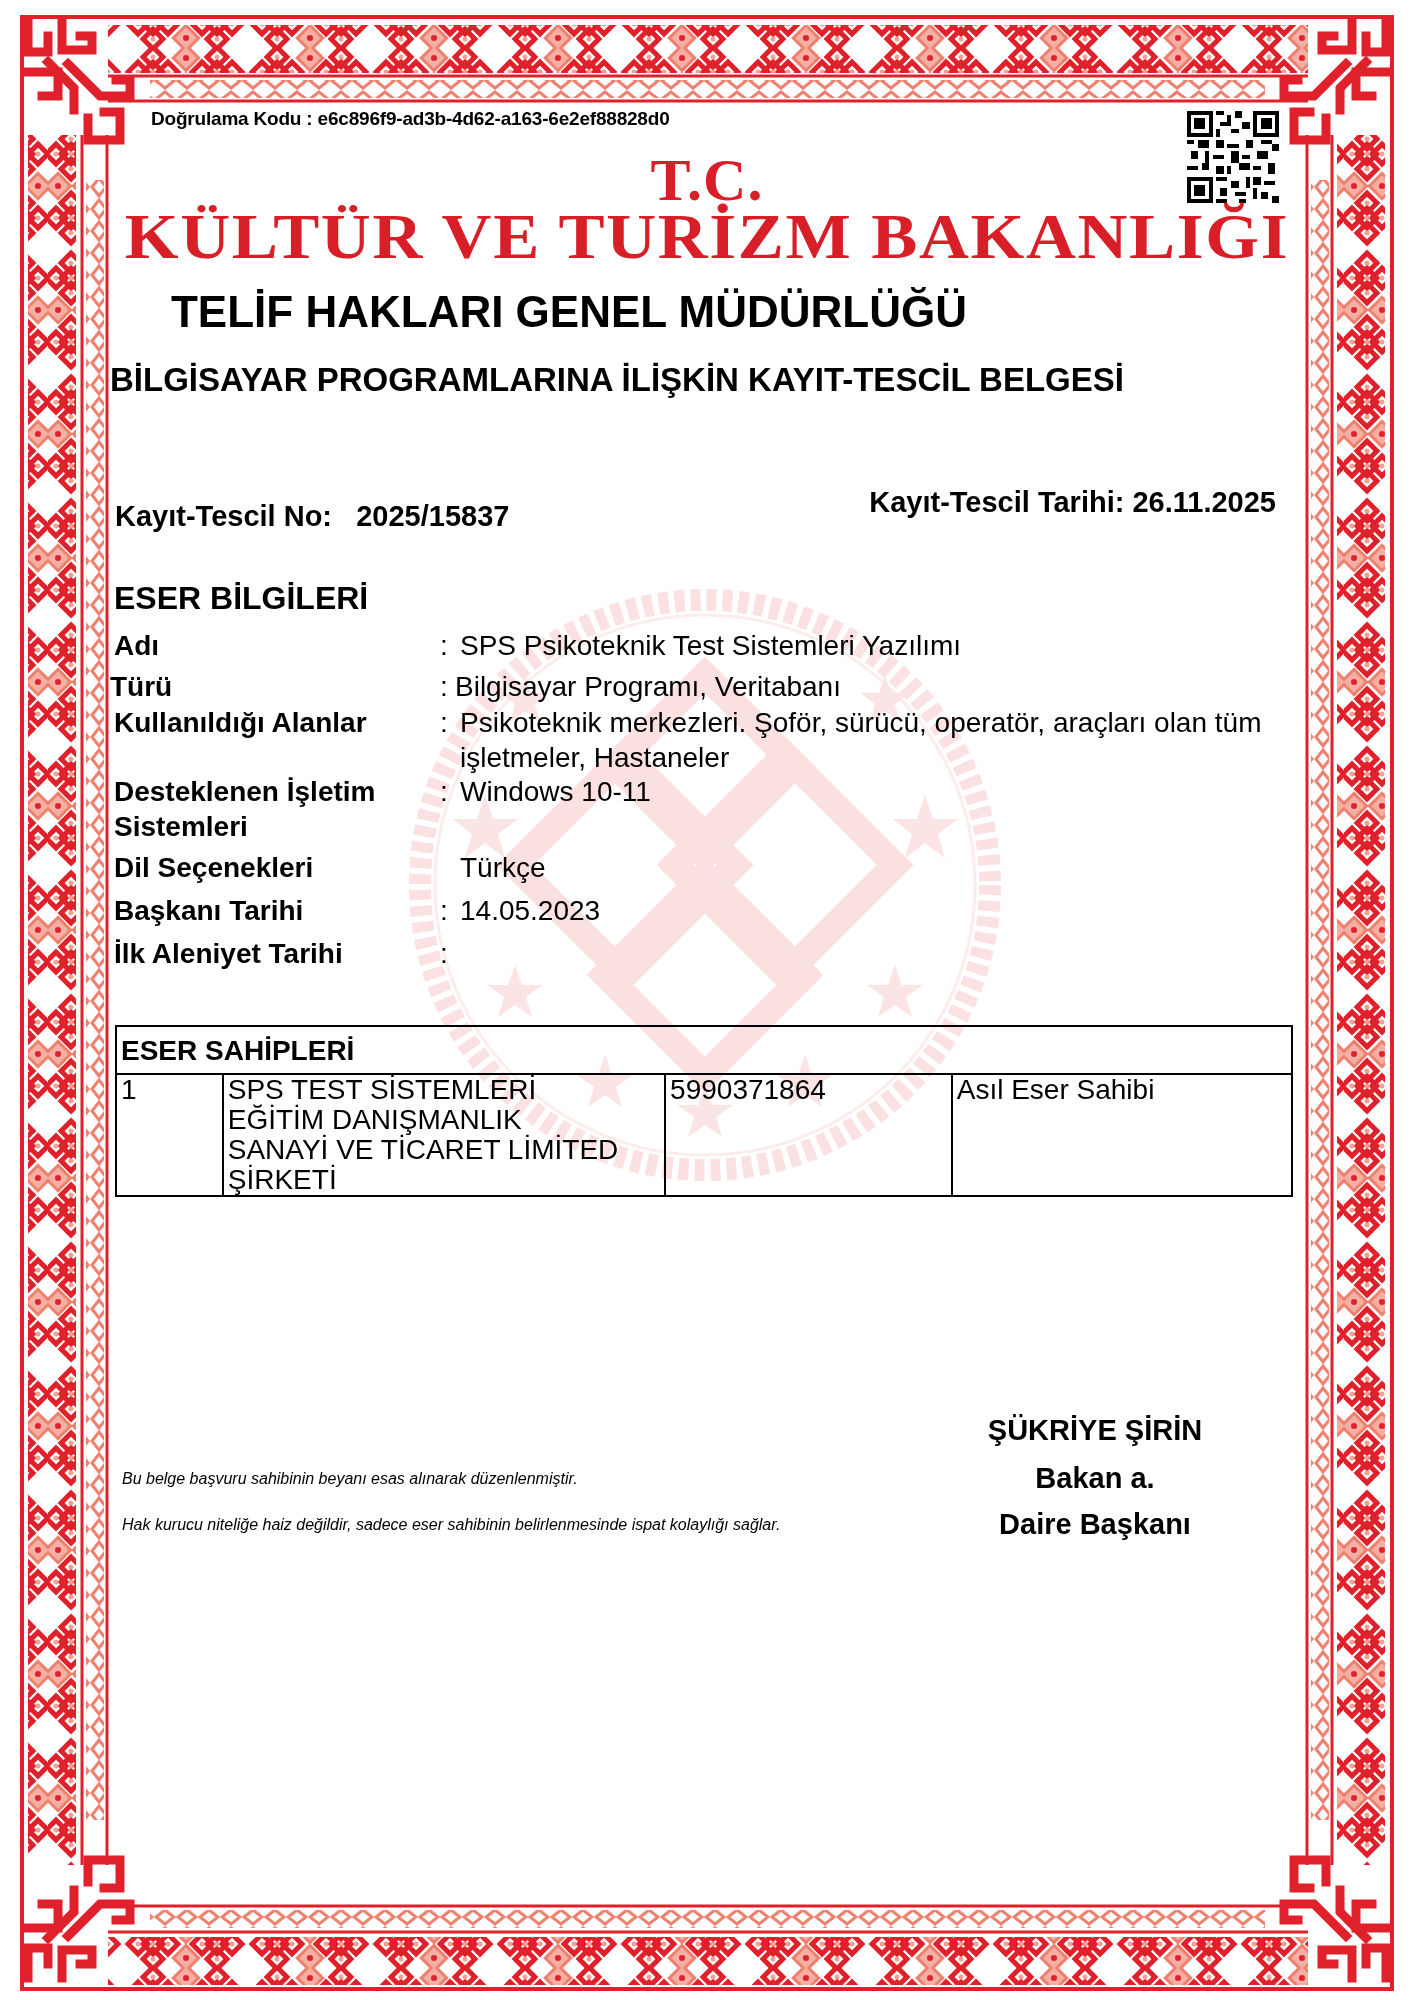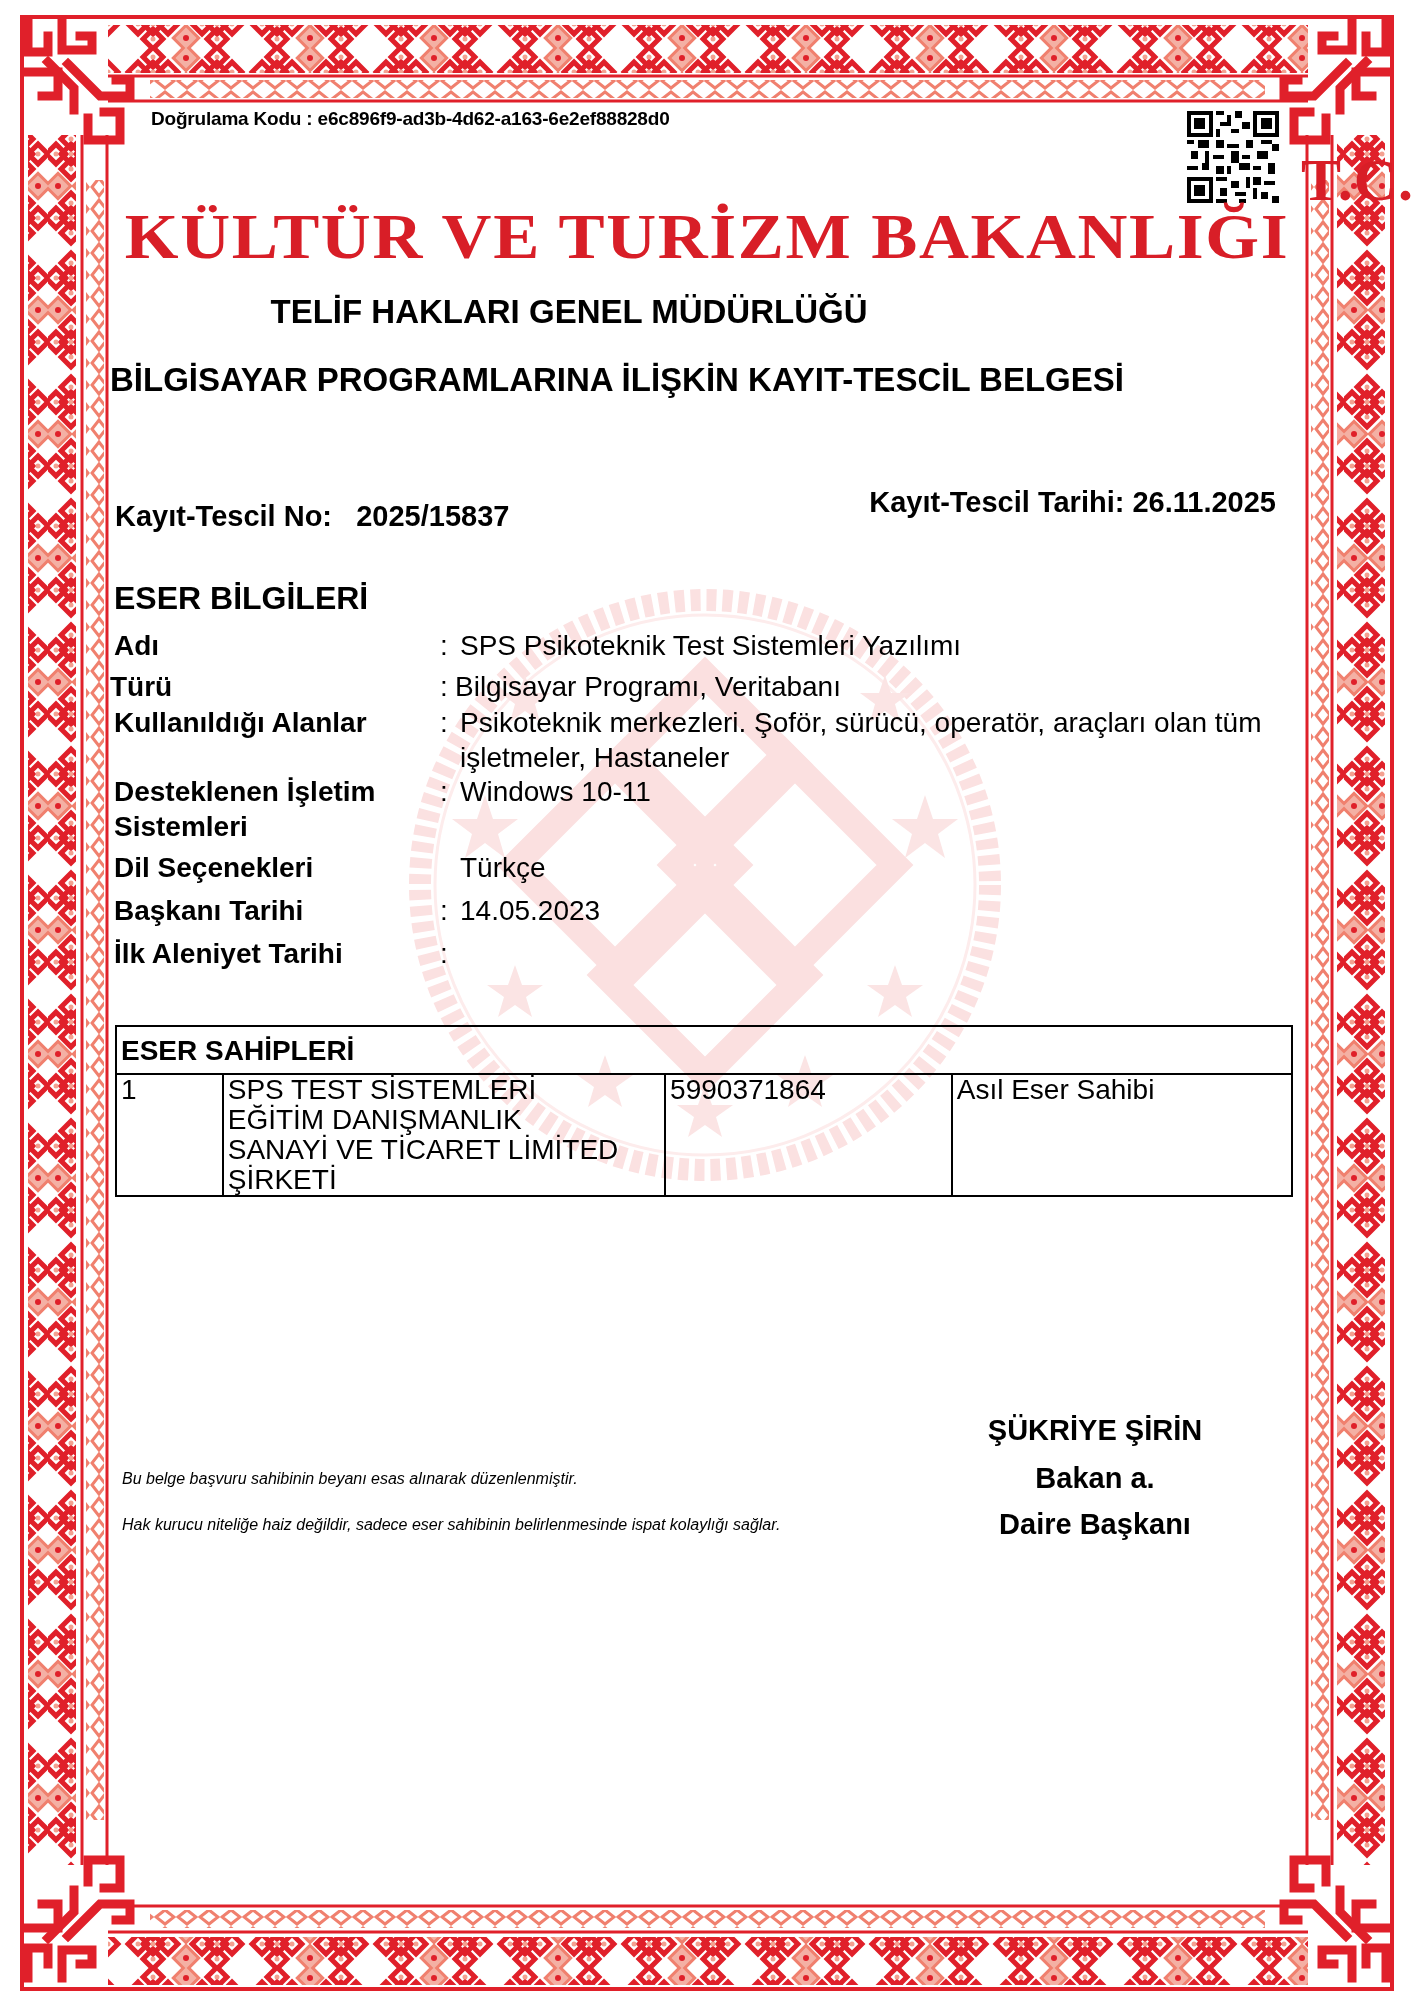--- a/index.html
+++ b/index.html
@@ -8,23 +8,23 @@
 
   
   .border-svg { position:absolute; left:0; top:0; width:1414px; height:2000px; }
 
   
   .watermark { position:absolute; left:405px; top:585px; width:600px; height:600px; opacity:1; }
 
   
   .verify { left:151px; top:108px; font-size:19px; font-weight:bold; letter-spacing:-0.2px; white-space:nowrap; }
   .qr { left:1187px; top:111px; width:92px; height:92px; }
-  .tc { left:0; width:1414px; top:150px; text-align:right; font-family:"Liberation Serif", "DejaVu Serif", serif; font-weight:bold; color:#d81e27; font-size:60px; line-height:60px; letter-spacing:1px; }
+  .tc { left:0; width:1414px; top:150px; text-align:center; font-family:"Liberation Serif", "DejaVu Serif", serif; font-weight:bold; color:#d81e27; font-size:60px; line-height:60px; letter-spacing:1px; }
   .ministry { left:0; width:1414px; top:202px; text-align:center; font-family:"Liberation Serif", "DejaVu Serif", serif; font-weight:bold; color:#d81e27; font-size:64px; line-height:70px; letter-spacing:1.5px; transform:scaleX(1.08); transform-origin:center; }
-  .directorate { left:0; width:1138px; top:292px; text-align:center; font-weight:bold; font-size:33px; line-height:40px; }
+  .directorate { left:0; width:1138px; top:292px; text-align:center; font-weight:bold; font-size:44px; line-height:40px; }
   .doc-title { left:0; width:1234px; top:360px; text-align:center; font-weight:bold; font-size:33px; line-height:40px; }
 
   .reg-no { left:115px; top:500px; font-size:29px; font-weight:bold; white-space:nowrap; }
   .reg-date { right:138px; top:486px; font-size:29px; font-weight:bold; white-space:nowrap; }
 
   
   .section-title { left:114px; top:580px; font-size:32px; font-weight:bold; }
   .info-row { position:absolute; left:114px; width:1190px; font-size:28px; line-height:35px; }
   .info-label { position:absolute; left:0; font-weight:bold; width:320px; }
   .info-colon { position:absolute; left:326px; }

